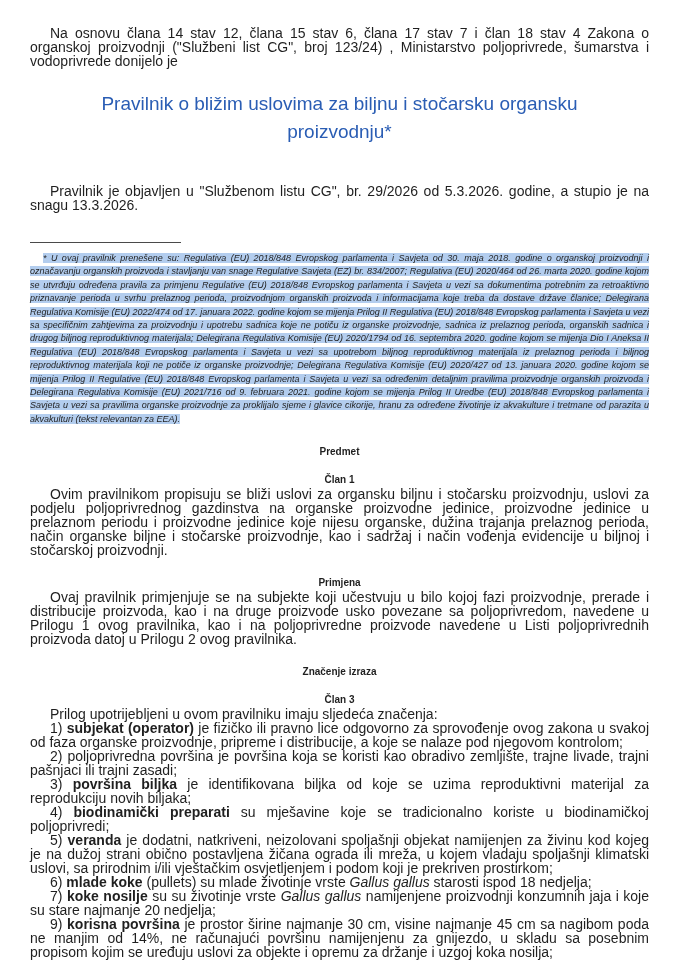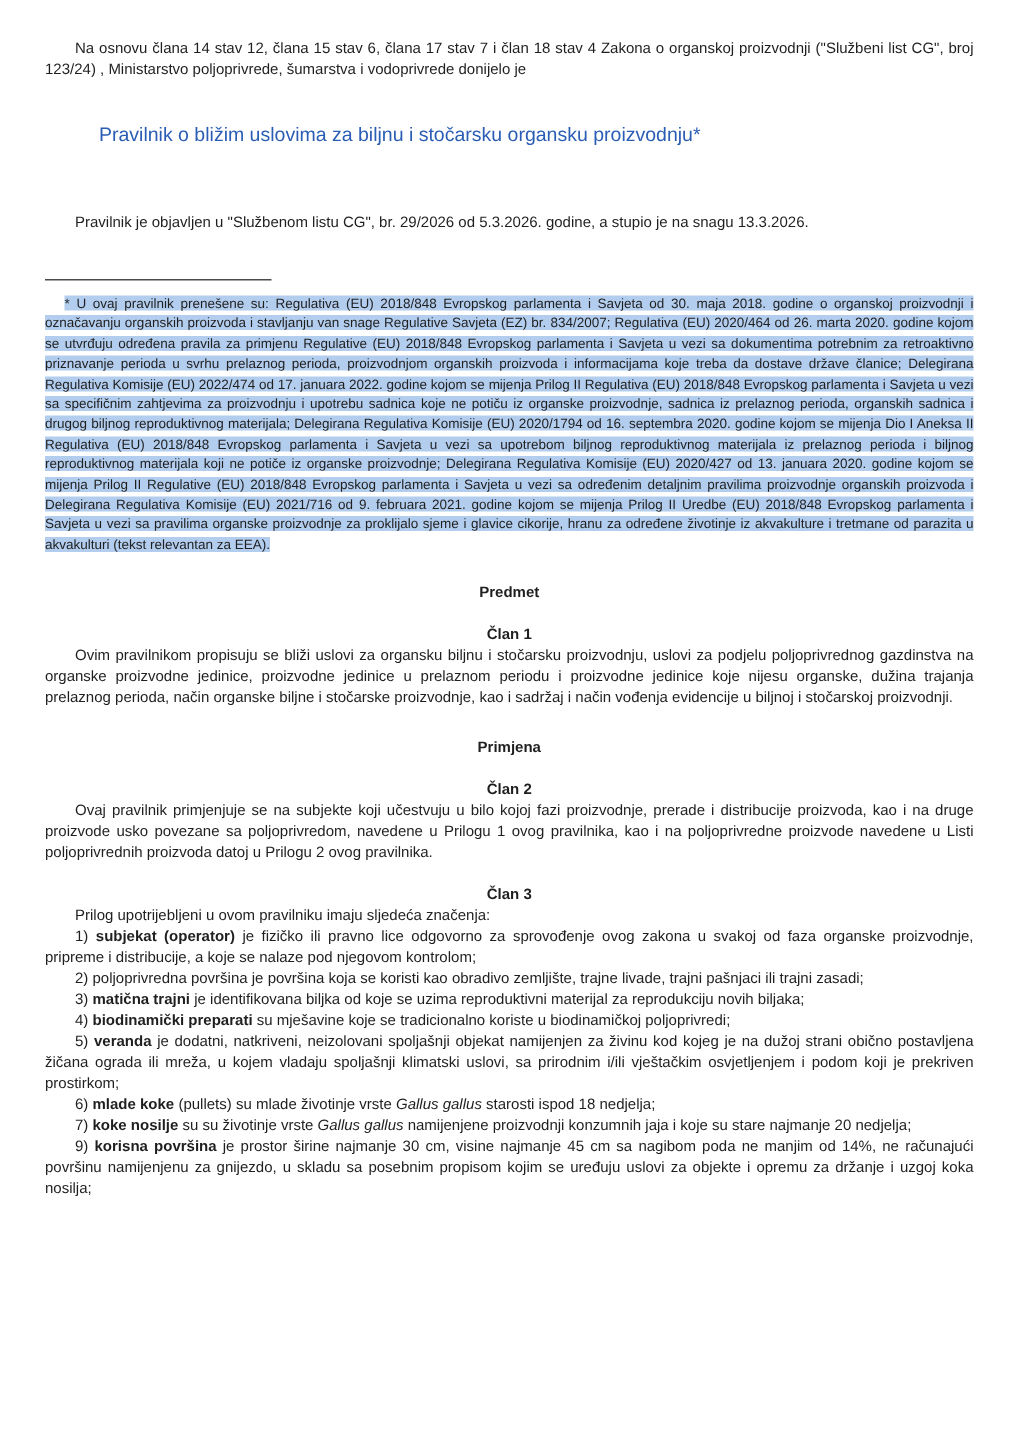--- a/index.html
+++ b/index.html
@@ -11,29 +11,29 @@
   *{box-sizing:border-box;}
   html,body{margin:0;padding:0;}
   body{
     width:679px;height:960px;overflow:hidden;
     background:var(--page-bg);
     color:var(--text);
     font-family:"Liberation Sans","DejaVu Sans",sans-serif;
   }
   .page{padding:26px 30px 18px;}
   .para{margin:0;text-align:justify;}
-  .body{font-size:10px;line-height:14px;text-indent:20px;}
+  .body{font-size:14px;line-height:14px;text-indent:20px;}
   .doc-title{
     margin:22px 36px 16px;
-    font-size:13px;line-height:28px;font-weight:400;
-    color:var(--title-color);text-align:left;
+    font-size:19px;line-height:28px;font-weight:400;
+    color:var(--title-color);text-align:center;
   }
   .pub-note{margin-top:38px;}
   .footnote-sep{margin-top:30px;width:151px;height:0;border-top:1px solid #4a4a4a;}
-  .footnote{margin:9px 0 0;font-size:9px;line-height:13.4px;text-align:justify;text-indent:13px;}
+  .footnote{margin:9px 0 0;font-size:9px;line-height:13.4px;text-align:justify;text-indent:13px;font-style:italic;}
   .hl{background:var(--hl);}
   .sec-heading,.art-heading{
     margin:18px 0 0;font-size:10px;line-height:15px;
     font-weight:700;text-align:center;
   }
   .art-heading{margin-top:13px;}
   .art-para{}
   .def-item{margin:0;}
 </style>
 </head>
@@ -49,28 +49,28 @@
 
   <div class="footnote-sep"></div>
 
   <p class="footnote"><span class="hl">* U ovaj pravilnik prenešene su: Regulativa (EU) 2018/848 Evropskog parlamenta i Savjeta od 30. maja 2018. godine o organskoj proizvodnji i označavanju organskih proizvoda i stavljanju van snage Regulative Savjeta (EZ) br. 834/2007; Regulativa (EU) 2020/464 od 26. marta 2020. godine kojom se utvrđuju određena pravila za primjenu Regulative (EU) 2018/848 Evropskog parlamenta i Savjeta u vezi sa dokumentima potrebnim za retroaktivno priznavanje perioda u svrhu prelaznog perioda, proizvodnjom organskih proizvoda i informacijama koje treba da dostave države članice; Delegirana Regulativa Komisije (EU) 2022/474 od 17. januara 2022. godine kojom se mijenja Prilog II Regulativa (EU) 2018/848 Evropskog parlamenta i Savjeta u vezi sa specifičnim zahtjevima za proizvodnju i upotrebu sadnica koje ne potiču iz organske proizvodnje, sadnica iz prelaznog perioda, organskih sadnica i drugog biljnog reproduktivnog materijala; Delegirana Regulativa Komisije (EU) 2020/1794 od 16. septembra 2020. godine kojom se mijenja Dio I Aneksa II Regulativa (EU) 2018/848 Evropskog parlamenta i Savjeta u vezi sa upotrebom biljnog reproduktivnog materijala iz prelaznog perioda i biljnog reproduktivnog materijala koji ne potiče iz organske proizvodnje; Delegirana Regulativa Komisije (EU) 2020/427 od 13. januara 2020. godine kojom se mijenja Prilog II Regulative (EU) 2018/848 Evropskog parlamenta i Savjeta u vezi sa određenim detaljnim pravilima proizvodnje organskih proizvoda i Delegirana Regulativa Komisije (EU) 2021/716 od 9. februara 2021. godine kojom se mijenja Prilog II Uredbe (EU) 2018/848 Evropskog parlamenta i Savjeta u vezi sa pravilima organske proizvodnje za proklijalo sjeme i glavice cikorije, hranu za određene životinje iz akvakulture i tretmane od parazita u akvakulturi (tekst relevantan za EEA).</span></p>
 
   <h2 class="sec-heading">Predmet</h2>
   <h3 class="art-heading">Član 1</h3>
   <p class="para body art-para">Ovim pravilnikom propisuju se bliži uslovi za organsku biljnu i stočarsku proizvodnju, uslovi za podjelu poljoprivrednog gazdinstva na organske proizvodne jedinice, proizvodne jedinice u prelaznom periodu i proizvodne jedinice koje nijesu organske, dužina trajanja prelaznog perioda, način organske biljne i stočarske proizvodnje, kao i sadržaj i način vođenja evidencije u biljnoj i stočarskoj proizvodnji.</p>
 
   <h2 class="sec-heading">Primjena</h2>
-  <h3 class="art-heading">Član 2</h3>
   <p class="para body art-para">Ovaj pravilnik primjenjuje se na subjekte koji učestvuju u bilo kojoj fazi proizvodnje, prerade i distribucije proizvoda, kao i na druge proizvode usko povezane sa poljoprivredom, navedene u Prilogu 1 ovog pravilnika, kao i na poljoprivredne proizvode navedene u Listi poljoprivrednih proizvoda datoj u Prilogu 2 ovog pravilnika.</p>
 
+  <h2 class="sec-heading">Značenje izraza</h2>
   <h3 class="art-heading">Član 3</h3>
   <p class="para body art-para">Prilog upotrijebljeni u ovom pravilniku imaju sljedeća značenja:</p>
 
   <p class="para body def-item"><span>1) </span><span style="font-weight: 700;">subjekat (operator)</span><span> je fizičko ili pravno lice odgovorno za sprovođenje ovog zakona u svakoj od faza organske proizvodnje, pripreme i distribucije, a koje se nalaze pod njegovom kontrolom;</span></p>
   <p class="para body def-item"><span>2) </span><span style="font-weight: 400;">poljoprivredna površina</span><span> je površina koja se koristi kao obradivo zemljište, trajne livade, trajni pašnjaci ili trajni zasadi;</span></p>
-  <p class="para body def-item"><span>3) </span><span style="font-weight: 700;">matična trajni</span><span> je identifikovana biljka od koje se uzima reproduktivni materijal za reprodukciju novih biljaka;</span></p>
+  <p class="para body def-item"><span>3) </span><span style="font-weight: 700;">površina biljka</span><span> je identifikovana biljka od koje se uzima reproduktivni materijal za reprodukciju novih biljaka;</span></p>
   <p class="para body def-item"><span>4) </span><span style="font-weight: 700;">biodinamički preparati</span><span> su mješavine koje se tradicionalno koriste u biodinamičkoj poljoprivredi;</span></p>
   <p class="para body def-item"><span>5) </span><span style="font-weight: 700;">veranda</span><span> je dodatni, natkriveni, neizolovani spoljašnji objekat namijenjen za živinu kod kojeg je na dužoj strani obično postavljena žičana ograda ili mreža, u kojem vladaju spoljašnji klimatski uslovi, sa prirodnim i/ili vještačkim osvjetljenjem i podom koji je prekriven prostirkom;</span></p>
   <p class="para body def-item"><span>6) </span><span style="font-weight: 700;">mlade koke</span><span> (pullets) su mlade životinje vrste </span><span style="font-style: italic;">Gallus gallus</span><span> starosti ispod 18 nedjelja;</span></p>
   <p class="para body def-item"><span>7) </span><span style="font-weight: 700;">koke nosilje</span><span> su su životinje vrste </span><span style="font-style: italic;">Gallus gallus</span><span> namijenjene proizvodnji konzumnih jaja i koje su stare najmanje 20 nedjelja;</span></p>
   <p class="para body def-item"><span>9) </span><span style="font-weight: 700;">korisna površina</span><span> je prostor širine najmanje 30 cm, visine najmanje 45 cm sa nagibom poda ne manjim od 14%, ne računajući površinu namijenjenu za gnijezdo, u skladu sa posebnim propisom kojim se uređuju uslovi za objekte i opremu za držanje i uzgoj koka nosilja;</span></p>
 
 </div>
 
 </body></html>

